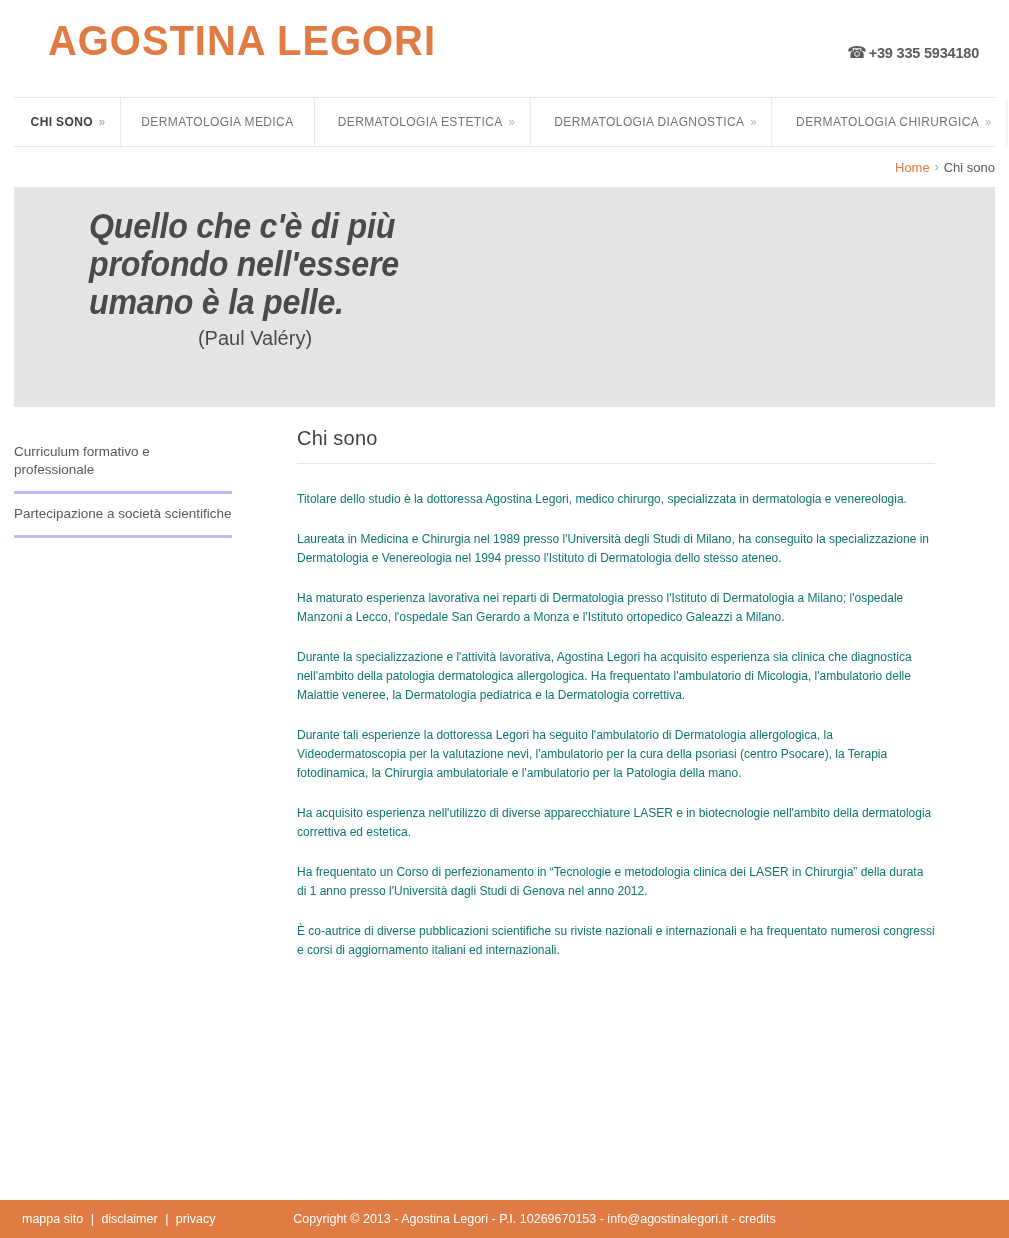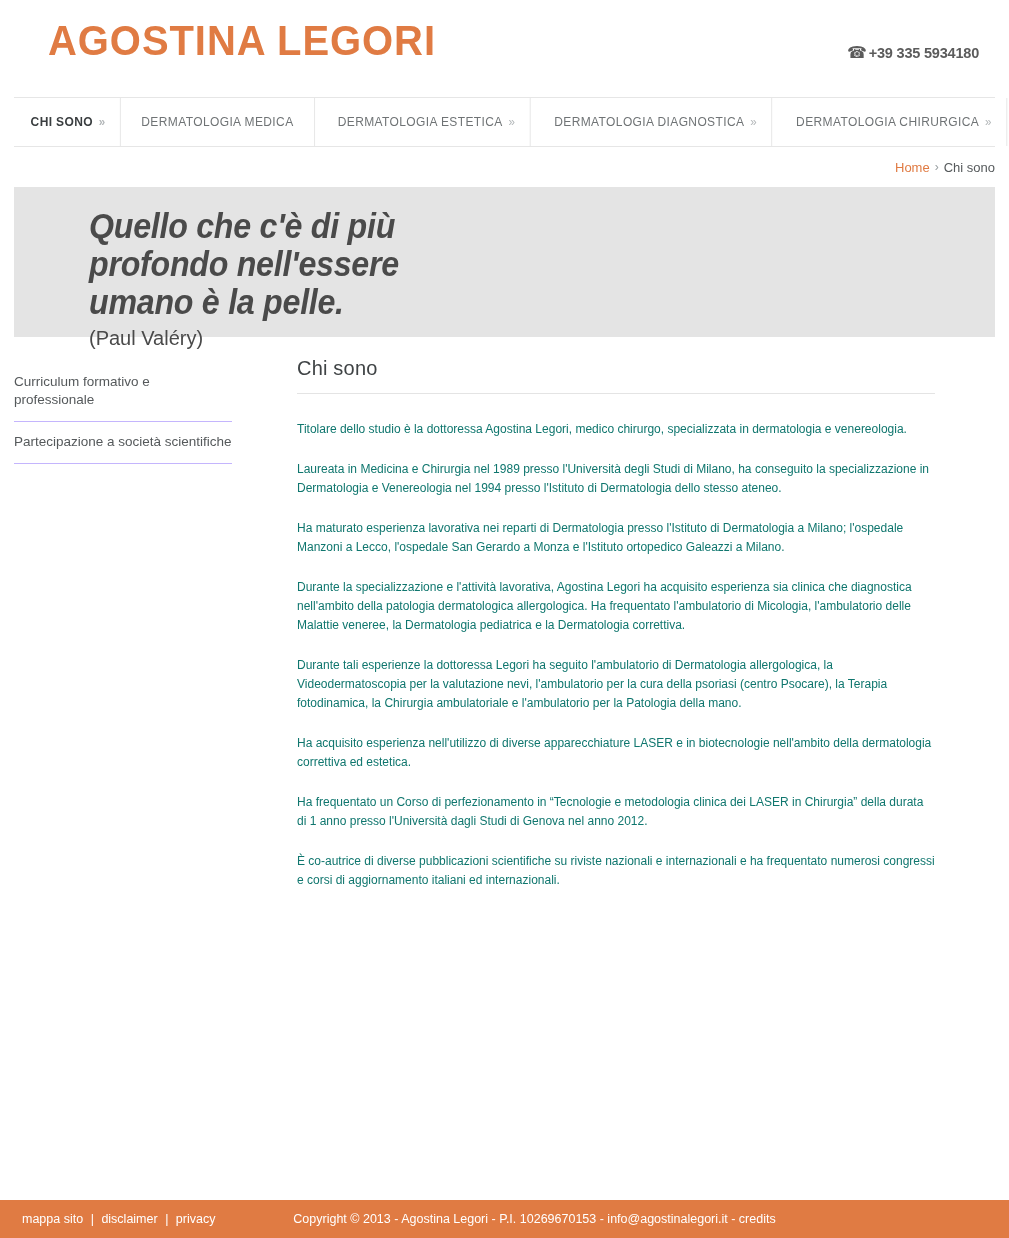--- a/index.html
+++ b/index.html
@@ -106,21 +106,21 @@
     color: #6f7375;
     text-align: center;
   }
   .breadcrumb .crumb-home { color: #e07b43; cursor: pointer; }
   .breadcrumb .crumb-sep { margin: 0 5px; color: #9aa0a3; font-size: 12px; }
   .breadcrumb .crumb-current { color: #55595b; }
 
   
   .hero {
     margin: 0 14px;
-    height: 150px;
+    height: 220px;
     background: #e4e4e4;
     position: relative;
   }
   .hero-inner {
     position: absolute;
     left: 75px;
     top: 20px;
     width: 520px;
   }
   .hero-quote {
@@ -129,42 +129,42 @@
     font-weight: bold;
     font-style: italic;
     color: #4a4a4a;
     line-height: 38px;
     letter-spacing: -0.3px;
     transform: scaleX(0.92);
     transform-origin: left top;
   }
   .hero-author {
     margin-top: 6px;
-    text-align: left;
+    text-align: center;
     padding-right: 188px;
     font-size: 20px;
     color: #4a4a4a;
     font-family: "Liberation Sans Narrow", "Liberation Sans", sans-serif;
   }
 
   
   .content-row {
     display: flex;
     padding: 0 14px;
     margin-top: 20px;
   }
   .sidebar {
     width: 218px;
     flex: 0 0 218px;
     padding-top: 12px;
   }
   .sidebar-list { list-style: none; }
   .sidebar-item {
     padding: 11px 0 12px 0;
-    border-bottom: 1px solid #c4b5fd;
+    border-bottom: 3px solid #c4b5fd;
     font-size: 13.5px;
     color: #55595b;
     cursor: pointer;
     line-height: 18px;
   }
   .sidebar-item:first-child { padding-top: 4px; }
 
   .main {
     flex: 1;
     padding-left: 65px;

